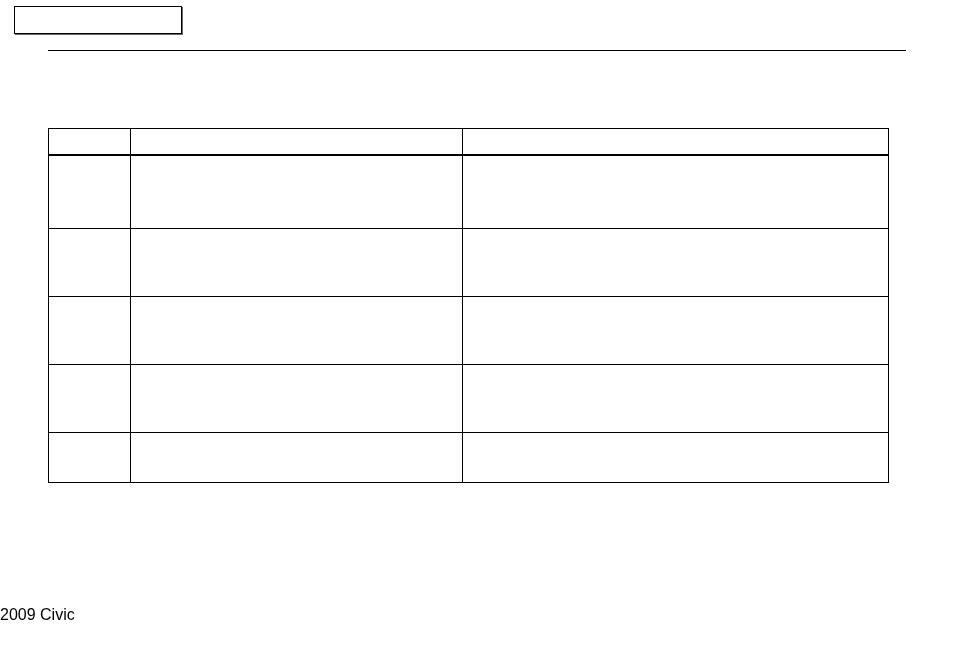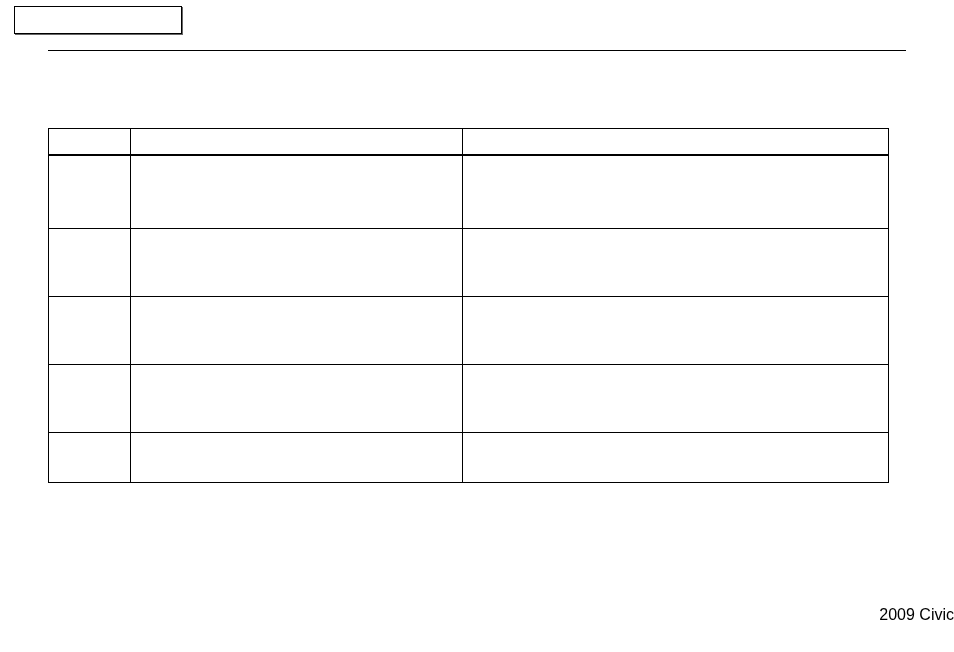--- a/index.html
+++ b/index.html
@@ -51,21 +51,21 @@
   }
   .hdr-row th { height: 26px; border-bottom-width: 2px; }
   .r-tall td { height: 74px; }
   .r-med  td { height: 68px; }
   .r-short td { height: 50px; }
   .footer {
     position: absolute;
     bottom: 28px;
     left: 0;
     right: 0;
-    text-align: right;
+    text-align: left;
     font-size: 16px;
   }
 </style>
 </head>
 <body>
 
 <div class="top-box"></div>
 
 <div class="hr-line"></div>
 

